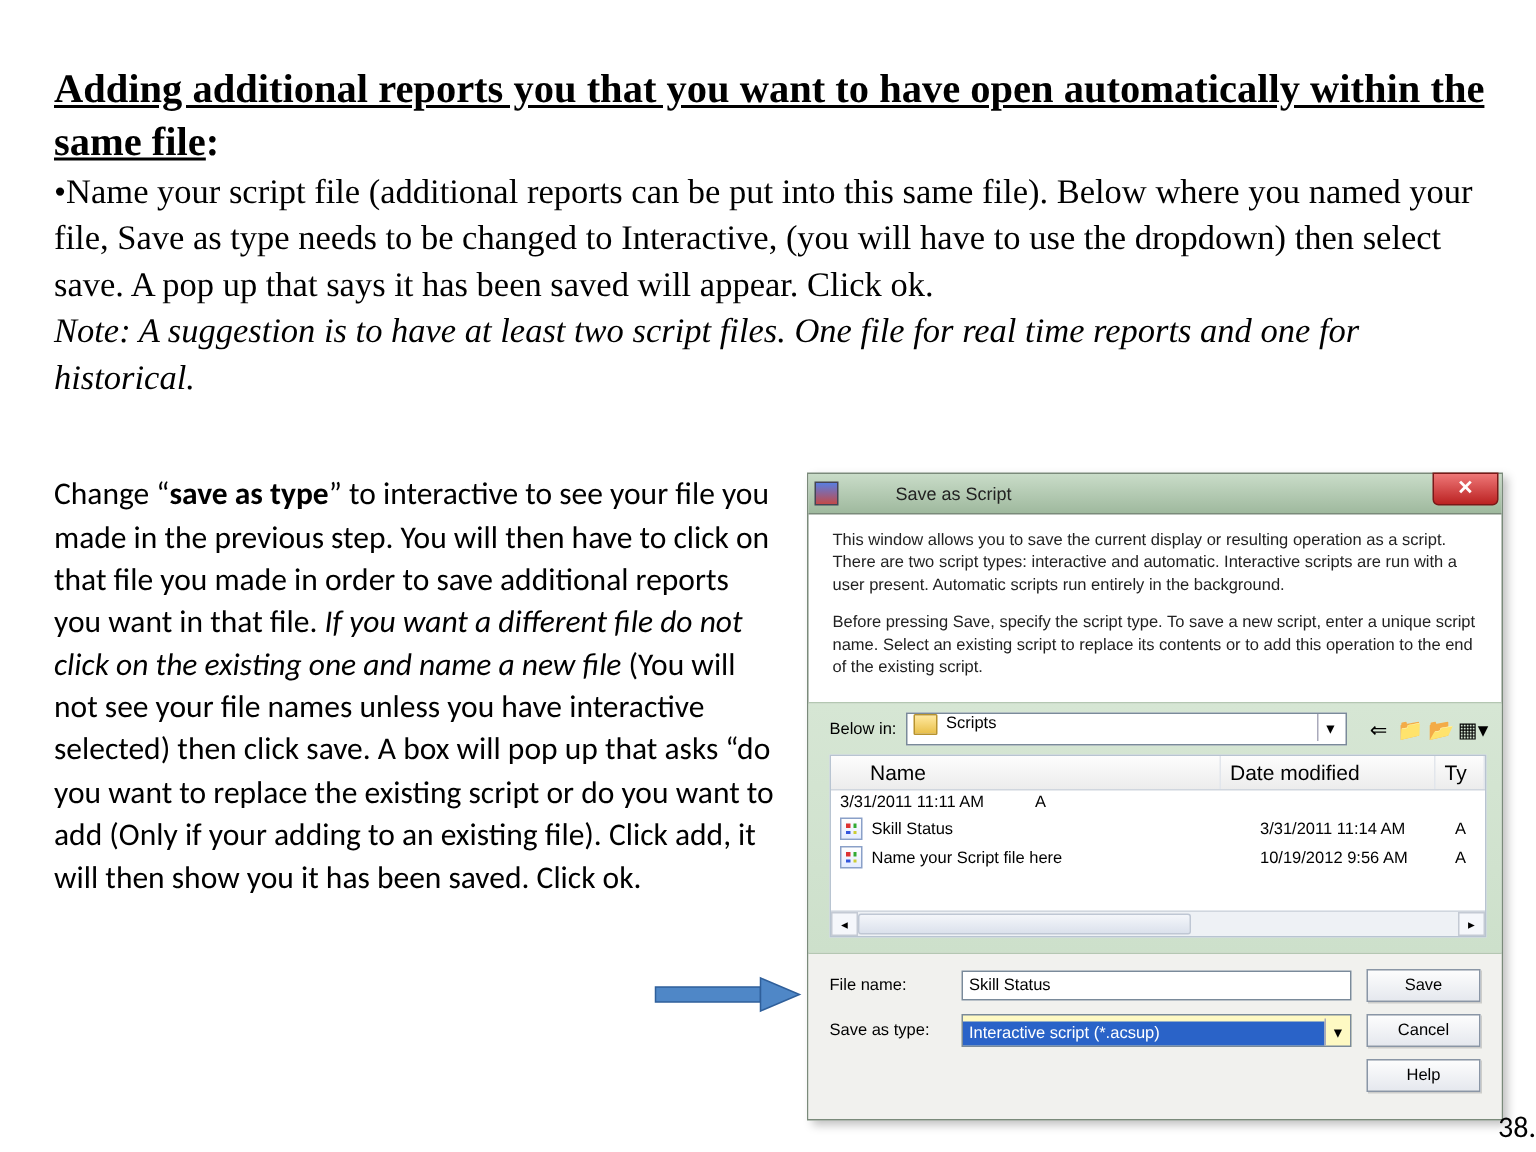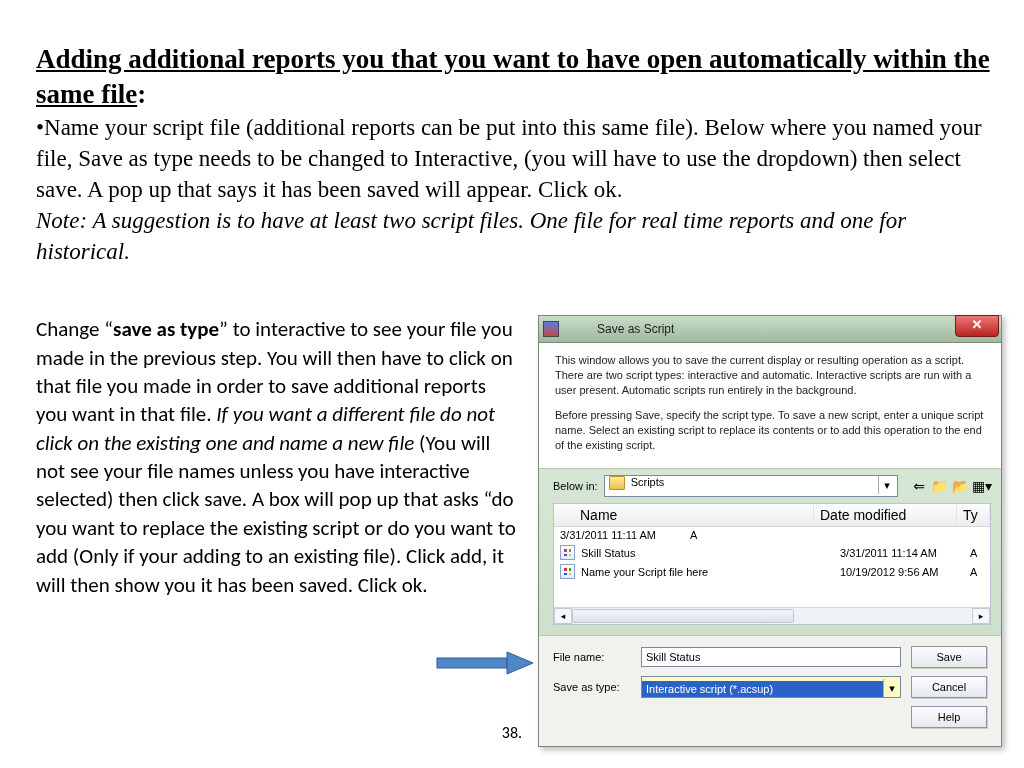--- a/index.html
+++ b/index.html
@@ -227,22 +227,22 @@
   }
   .btnstack { display:flex; flex-direction:column; gap:4px; width:76px; }
   .winbtn {
     height:20px; border:1px solid #8a96a6;
     background:linear-gradient(#fdfdfd,#e5e8ee);
     font-size:11px; display:flex; align-items:center; justify-content:center;
     box-shadow: 1px 1px 0 rgba(0,0,0,.15);
   }
 
   .pagenum {
-    position:absolute; left:0; right:0; bottom:26px;
-    text-align:center; font-size:16px; font-family:Calibri,Arial,sans-serif;
+    position:absolute; left:0; right:0; bottom:4px;
+    text-align:right; font-size:20px; font-family:Calibri,Arial,sans-serif;
   }
 </style>
 </head>
 <body>
 
 <div class="page">
   <div class="heading">
     <span class="heading-underline">Adding additional reports you that you want to have open automatically within the same file</span><span>:</span>
   </div>
   <div class="body1">

